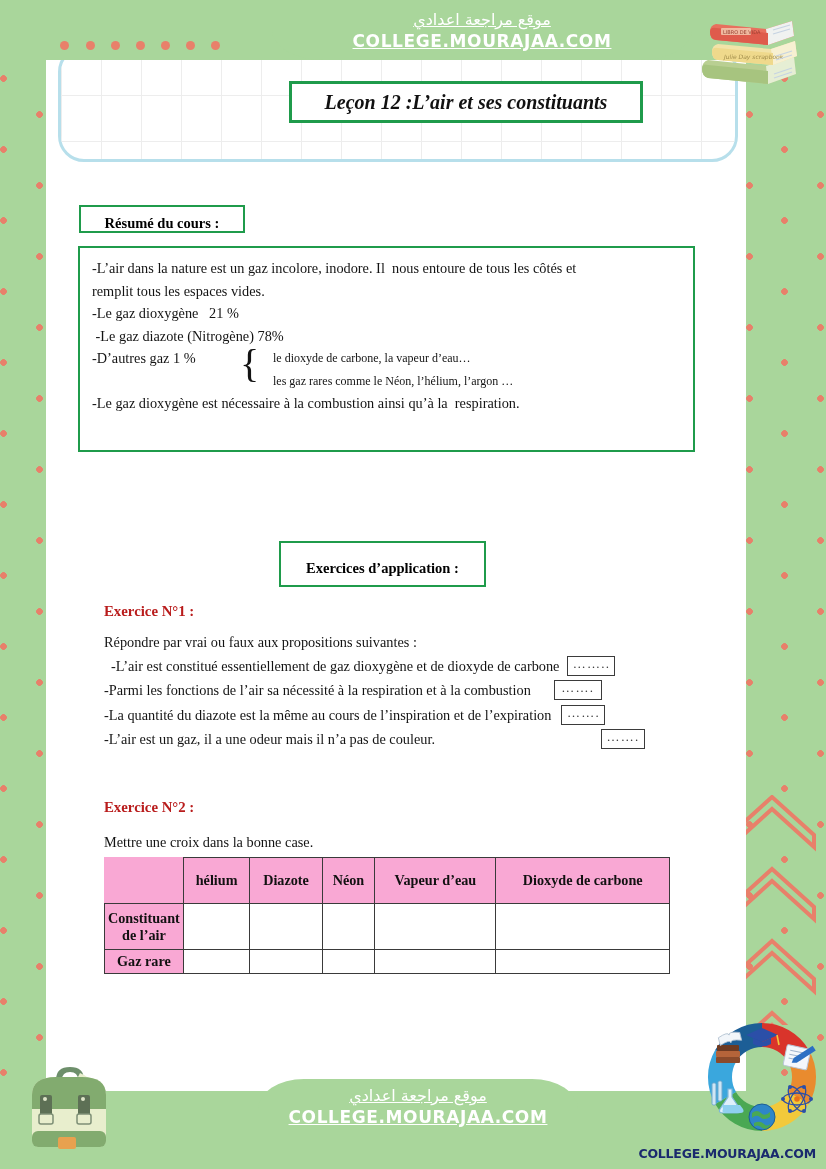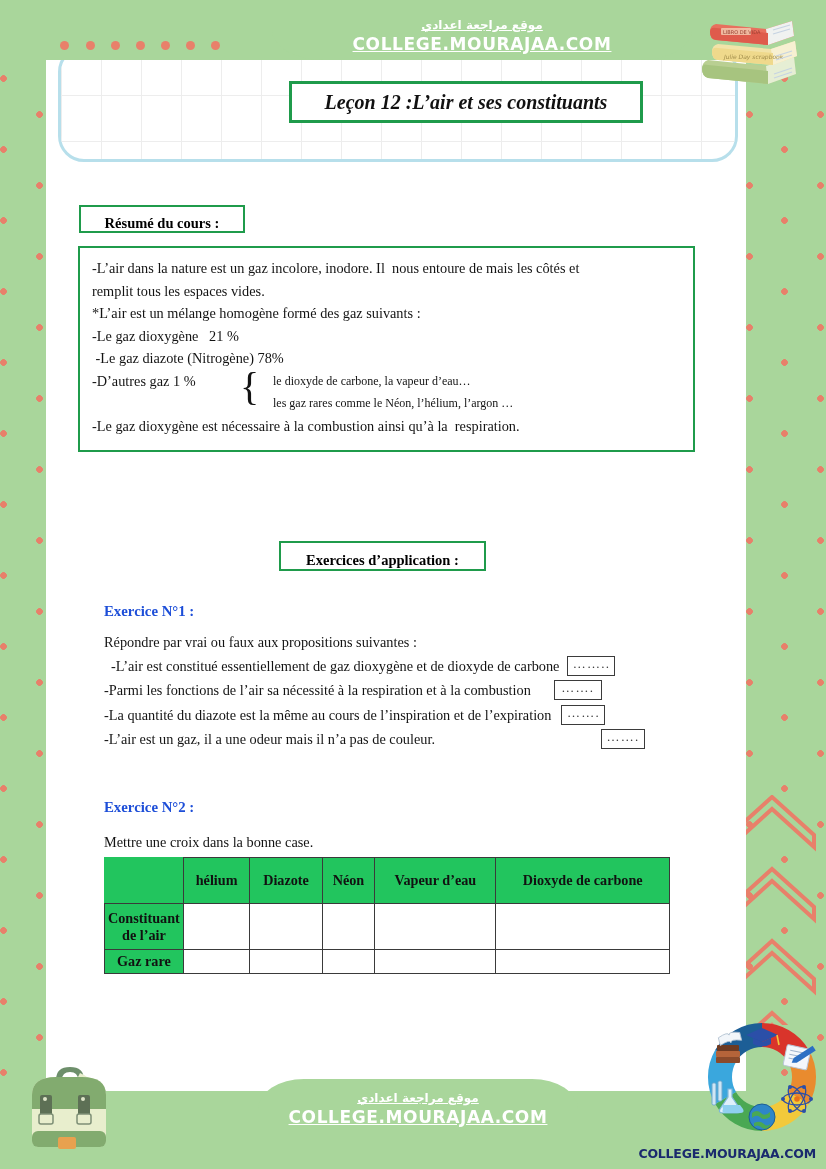--- a/index.html
+++ b/index.html
@@ -60,27 +60,26 @@
   }
   .site-brand {
     position: absolute;
     z-index: 8;
     text-align: center;
     width: 420px;
     left: 272px;
   }
   .brand-ar {
     font-family: "DejaVu Sans", sans-serif;
-    font-size: 12px;
-    font-weight: bold;
+    font-size: 16px;
+    font-weight: normal;
     color: #ffffff;
     text-decoration: underline;
     direction: rtl;
     letter-spacing: 0.5px;
-    margin-top: 8px;
   }
   .brand-url {
     font-family: "DejaVu Sans", sans-serif;
     font-size: 17px;
     font-weight: bold;
     color: #ffffff;
     text-decoration: underline;
     letter-spacing: 0.6px;
     margin-top: 2px;
   }
@@ -158,21 +157,21 @@
     z-index: 5;
   }
   .label-box .t {
     font-weight: bold;
     font-size: 14.5px;
     color: #000;
     white-space: nowrap;
     margin-top: 8px;
   }
   #resume-label { left: 79px; top: 205px; width: 166px; height: 28px; }
-  #exercices-label { left: 279px; top: 541px; width: 207px; height: 30px; }
+  #exercices-label { left: 279px; top: 541px; width: 207px; height: 46px; }
 
   
   #summary-box {
     position: absolute;
     left: 78px; top: 246px;
     width: 617px; height: 206px;
     border: 2.5px solid #1f9b4b;
     background: #ffffff;
     z-index: 5;
     padding: 9px 12px 0 12px;
@@ -205,21 +204,21 @@
     line-height: 22.5px;
     color: #131313;
     margin-left: 19px;
   }
 
   
   .ex-title {
     position: absolute;
     font-weight: bold;
     font-size: 14.8px;
-    color: #1d4ed8;
+    color: #b91c1c;
     z-index: 5;
   }
   .ex-text {
     position: absolute;
     font-size: 14.3px;
     color: #131313;
     z-index: 5;
     white-space: nowrap;
   }
   #ex1-title { left: 104px; top: 603px; }
@@ -253,21 +252,21 @@
   #ex2-title { left: 104px; top: 799px; }
   #ex2-intro { left: 104px; top: 834px; }
 
   
   #ex2-table {
     position: absolute;
     left: 104px; top: 857px;
     width: 566px;
     border-collapse: collapse;
     z-index: 5;
-    background: #22c55e;
+    background: #f9a8d4;
   }
   #ex2-table td, #ex2-table th {
     border: 1.2px solid #3a3a3a;
     font-weight: bold;
     font-size: 14.2px;
     color: #111;
     text-align: center;
     vertical-align: middle;
     padding: 2px 3px;
   }
@@ -402,23 +401,22 @@
 
 <div id="lesson-title-box">
   <div class="t">Leçon 12 :L’air et ses constituants</div>
 </div>
 
 <div class="label-box" id="resume-label">
   <div class="t">Résumé du cours :</div>
 </div>
 
 <div id="summary-box">
-  <div class="line">-L’air dans la nature est un gaz incolore, inodore. Il  nous entoure de mais les côtés et</div>
+  <div class="line">-L’air dans la nature est un gaz incolore, inodore. Il  nous entoure de tous les côtés et</div>
   <div class="line">remplit tous les espaces vides.</div>
-  <div class="line">*L’air est un mélange homogène formé des gaz suivants :</div>
   <div class="line">-Le gaz dioxygène   21 %</div>
   <div class="line"> -Le gaz diazote (Nitrogène) 78%</div>
   <div class="brace-row">
     <div class="line" style="position:absolute;left:0;top:0;text-align:center;">-D’autres gaz 1 %</div>
     <div class="brace-glyph">{</div>
     <div class="brace-items">
       <div>le dioxyde de carbone, la vapeur d’eau…</div>
       <div>les gaz rares comme le Néon, l’hélium, l’argon …</div>
     </div>
   </div>

